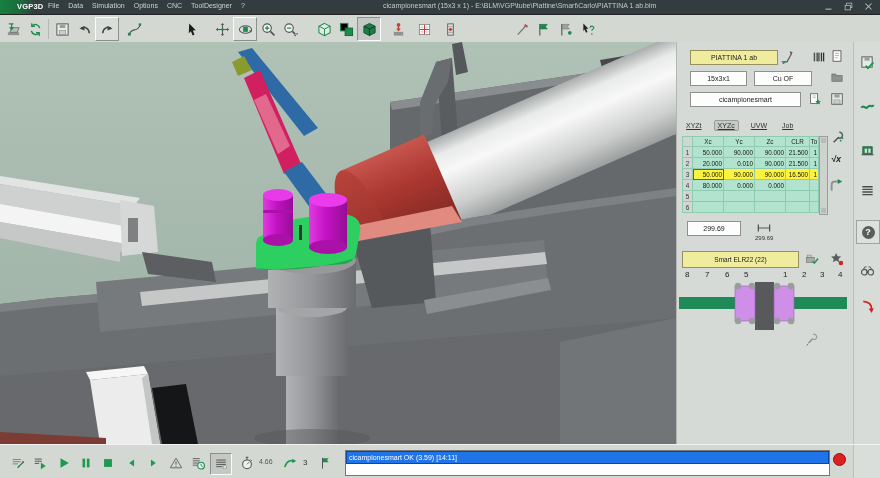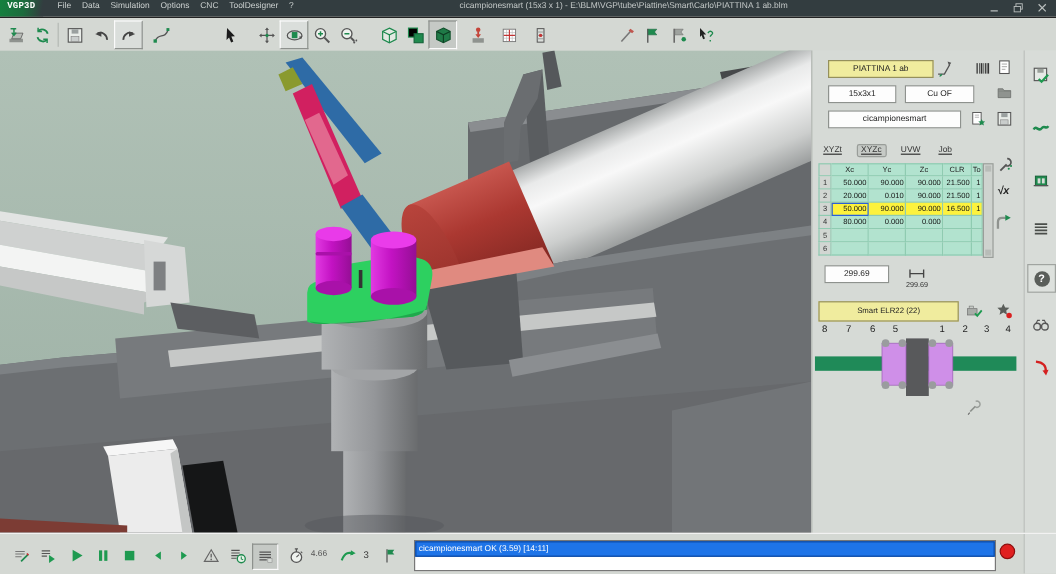--- a/index.html
+++ b/index.html
@@ -4,21 +4,21 @@
 <style>
   html,body{margin:0;padding:0;}
   body{width:880px;height:478px;overflow:hidden;position:relative;
        font-family:"Liberation Sans",sans-serif;background:#d4d8d3;
        -webkit-font-smoothing:antialiased;}
   .abs{position:absolute;}
   
   #titlebar{left:0;top:0;width:880px;height:14px;background:#333d40;color:#ccd1d0;}
   #logo{left:0;top:0;width:36px;height:14px;
         background:linear-gradient(100deg,#15813f 0%,#1c6b3d 55%,#333d40 95%);}
-  #logoTxt{left:6px;top:2px;font-size:7.5px;font-weight:bold;color:#fff;letter-spacing:.2px;font-family:Liberation Mono, monospace;}
+  #logoTxt{left:17px;top:2px;font-size:7.5px;font-weight:bold;color:#fff;letter-spacing:.2px;}
   #menus{left:48px;top:2px;display:flex;gap:9px;font-size:7px;}
   #menus span{cursor:default;}
   #wintitle{left:383px;top:2px;font-size:7px;color:#c4c9c8;white-space:nowrap;}
   #winbtns{right:6px;top:1px;display:flex;gap:9px;align-items:center;}
   #winbtns .wb{width:11px;height:11px;display:flex;align-items:center;justify-content:center;}
   #winbtns svg{width:9px;height:9px;}
   
   #toolbar{left:0;top:14px;width:880px;height:28px;background:#d4d8d3;
            border-top:1px solid #222;border-bottom:1px solid #a6aaa6;display:flex;align-items:center;}
   .tbtn{width:22px;height:22px;display:flex;align-items:center;justify-content:center;flex:0 0 auto;}

